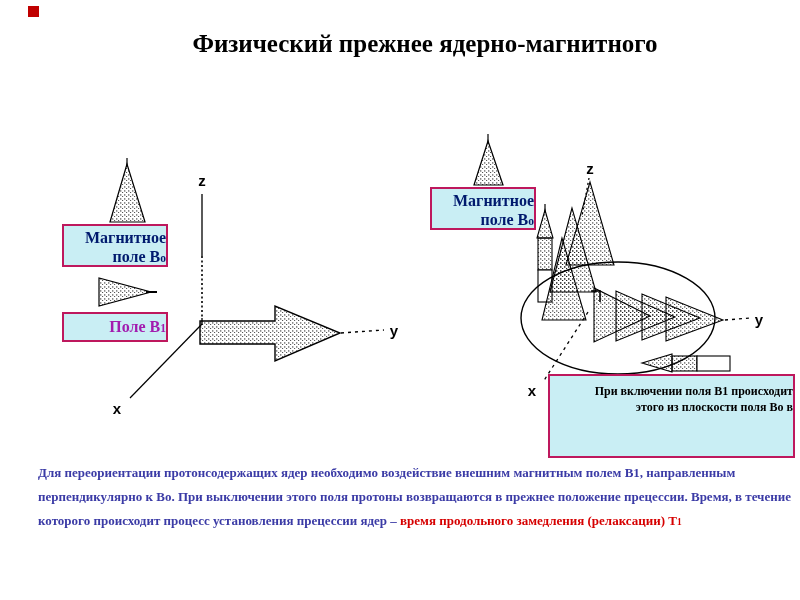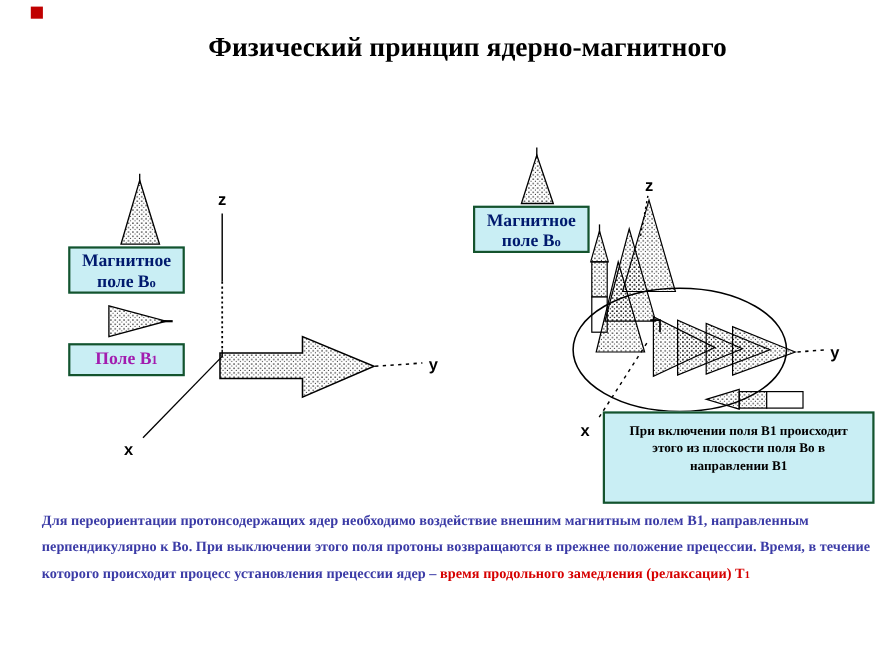--- a/index.html
+++ b/index.html
@@ -8,22 +8,22 @@
     overflow:hidden;font-family:"Liberation Serif",serif;
   }
   .abs{position:absolute;}
   #marker{left:28px;top:6px;width:11px;height:11px;}
   #title{
     left:50px;top:28px;width:750px;text-align:center;
     font-weight:bold;font-size:25px;line-height:31px;color:#000000;
     letter-spacing:0px;
   }
   .cyanbox{
-    background:#c9eef4;border:2px solid #14532d;color:#001a6e;
-    font-weight:bold;text-align:center;box-sizing:border-box;
+    background:#c9eef4;border:2px solid #be185d;color:#001a6e;
+    font-weight:bold;text-align:right;box-sizing:border-box;
     font-family:"Liberation Serif",serif;
   }
   #box-b0-left{left:62px;top:224px;width:106px;height:43px;font-size:16px;line-height:19px;padding-top:2px;}
   #box-b1-left{left:62px;top:312px;width:106px;height:30px;font-size:16px;line-height:25px;}
   #box-b0-right{left:430px;top:187px;width:106px;height:43px;font-size:16px;line-height:19px;padding-top:2px;}
   #note-box{
     left:548px;top:374px;width:247px;height:84px;font-size:12px;line-height:16px;padding-top:7px;
   }
   .subsm{font-size:72%;}
   #paragraph{
@@ -35,21 +35,21 @@
   svg text{font-family:"Liberation Sans",sans-serif;font-weight:bold;font-size:15px;fill:#000;}
 </style>
 </head>
 <body>
 
 <div id="canvas">
 
   <div id="marker" class="abs" style="background:#c00000;"></div>
 
   <div id="title" class="abs">
-    <div>Физический принцип ядерно-магнитного</div>
+    <div>Физический прежнее ядерно-магнитного</div>
   </div>
 
   <svg class="abs" style="left:60px;top:150px;" width="360" height="280" viewBox="0 0 360 280">
     <defs>
       <pattern id="st1" width="4" height="4" patternUnits="userSpaceOnUse">
         <circle cx="0.8" cy="0.9" r="0.6" fill="#000"></circle>
         <circle cx="2.7" cy="2.6" r="0.5" fill="#000"></circle>
       </pattern>
     </defs>
 
@@ -124,20 +124,19 @@
   </svg>
 
   <div id="box-b0-right" class="abs cyanbox" style="background: rgb(201, 238, 244); color: rgb(0, 26, 110);">
     <div>Магнитное</div>
     <div><span>поле В</span><span class="subsm">о</span></div>
   </div>
 
   <div id="note-box" class="abs cyanbox" style="background: rgb(201, 238, 244); color: #000000;">
     <div>При включении поля В1 происходит</div>
     <div>этого из плоскости поля Во в</div>
-    <div>направлении В1</div>
   </div>
 
   <div id="paragraph" class="abs" style="color: rgb(59, 59, 166);">
     <span>Для переориентации протонсодержащих ядер необходимо воздействие внешним магнитным полем В1, направленным перпендикулярно к Во. При выключении этого поля протоны возвращаются в прежнее положение прецессии. Время, в течение которого происходит процесс установления прецессии ядер – </span><span class="red" style="color: rgb(214, 0, 0);">время продольного замедления (релаксации) Т</span><span class="red subsm" style="color: rgb(214, 0, 0);">1</span>
   </div>
 
 </div>
 
 </body></html>

